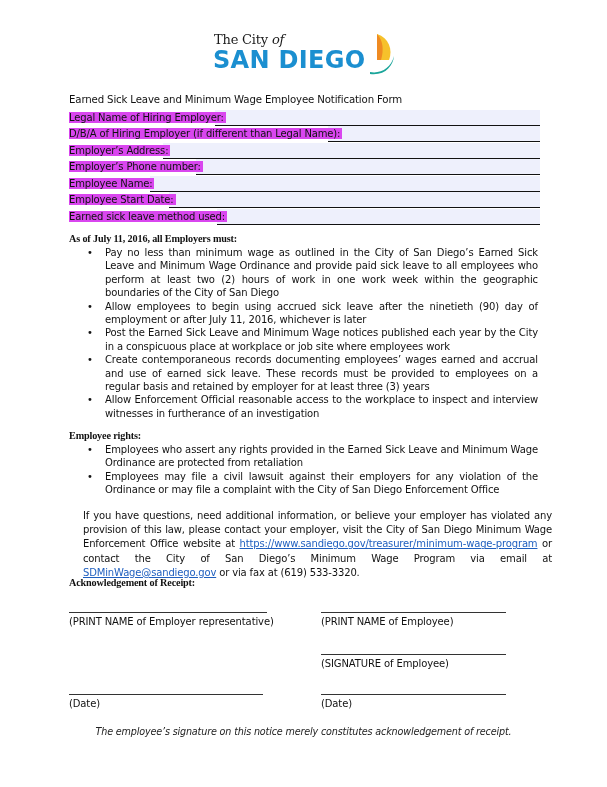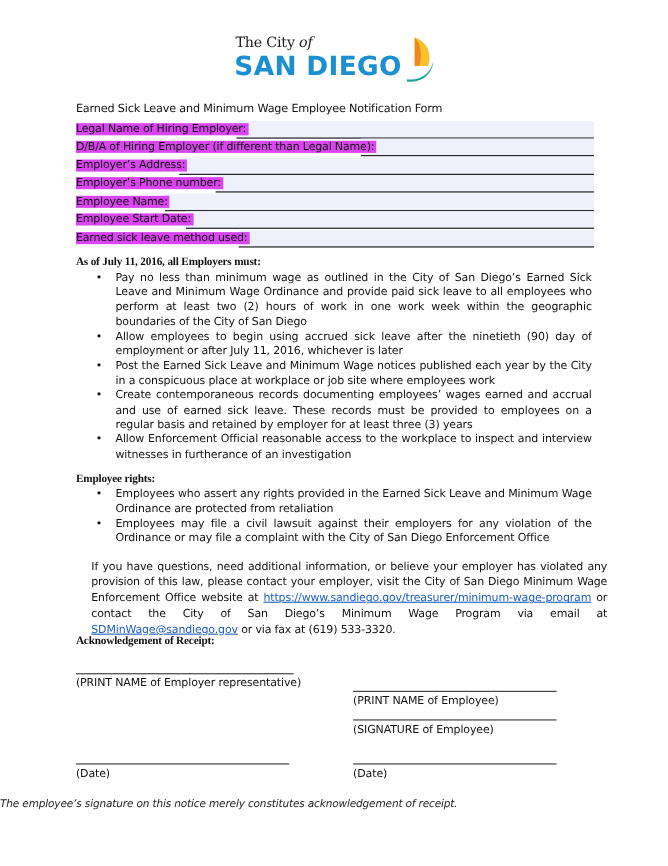--- a/index.html
+++ b/index.html
@@ -36,21 +36,21 @@
 
   .para { position: absolute; left: 83px; width: 469px; font-size: 10px; line-height: 14.2px;
           text-align: justify; letter-spacing: -0.15px; }
   .para a { color: #1f5fbf; text-decoration: underline; }
 
   
   .sig { position: absolute; width: 200px; font-size: 10px; letter-spacing: -0.12px; }
   .sig .line { border-top: 1px solid #333; height: 0; width: 100%; }
   .sig .cap { margin-top: 3px; white-space: nowrap; }
 
-  .footer { position: absolute; left: 0; width: 607px; top: 726px; text-align: left;
+  .footer { position: absolute; left: 0; width: 607px; top: 726px; text-align: center;
             font-size: 9.6px; font-style: italic; letter-spacing: -0.15px; color: #222; }
 </style>
 </head>
 <body>
 
 <div class="page">
 
   <div class="logo">
     <div class="logo-small"><span>The City</span> <span class="of">of</span></div>
     <div class="logo-big">SAN DIEGO</div>
@@ -113,21 +113,21 @@
 
   <div class="sig" style="left:69px; top:612px; width:198px">
     <div class="line"></div>
     <div class="cap">(PRINT NAME of Employer representative)</div>
   </div>
   <div class="sig" style="left:69px; top:694px; width:194px">
     <div class="line"></div>
     <div class="cap">(Date)</div>
   </div>
 
-  <div class="sig" style="left:321px; top:628px; width:185px">
+  <div class="sig" style="left:321px; top:612px; width:185px">
     <div class="line"></div>
     <div class="cap">(PRINT NAME of Employee)</div>
   </div>
   <div class="sig" style="left:321px; top:654px; width:185px">
     <div class="line"></div>
     <div class="cap">(SIGNATURE of Employee)</div>
   </div>
   <div class="sig" style="left:321px; top:694px; width:185px">
     <div class="line"></div>
     <div class="cap">(Date)</div>

